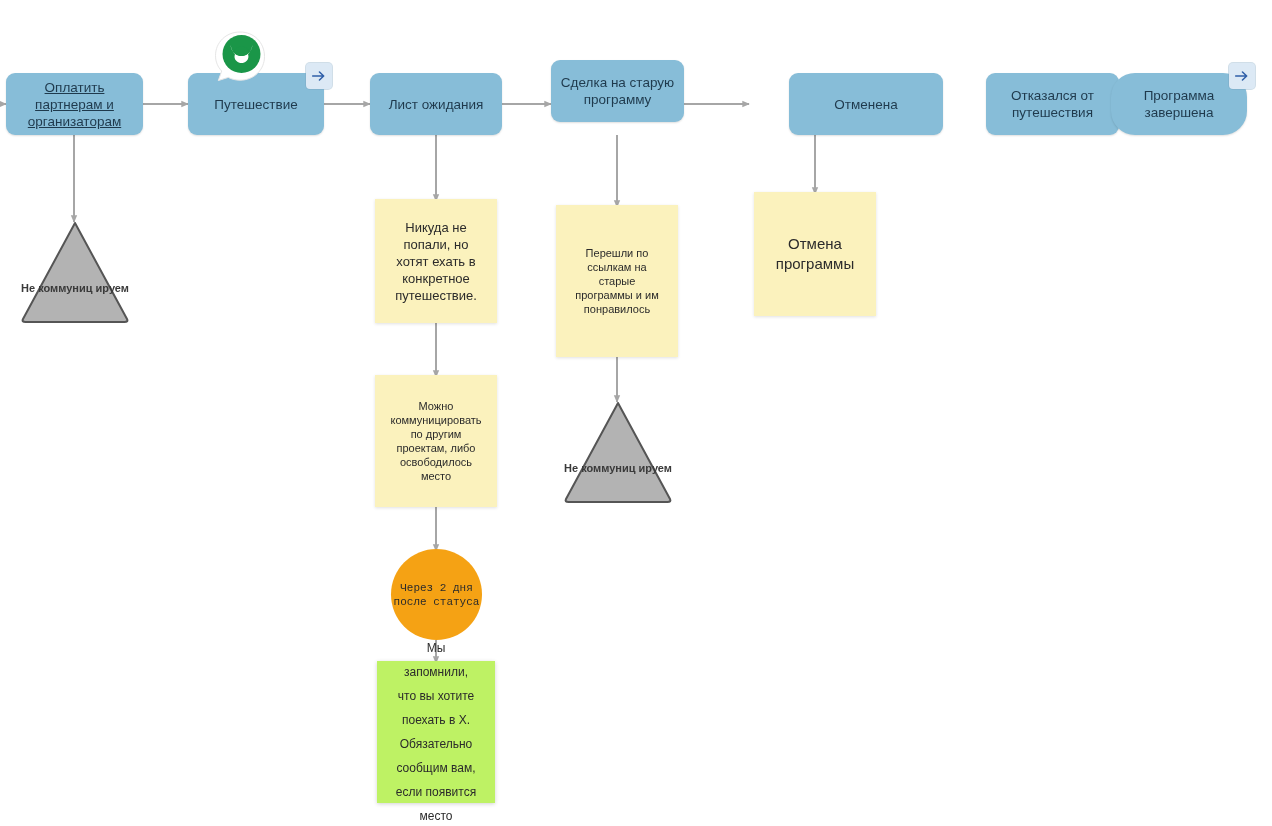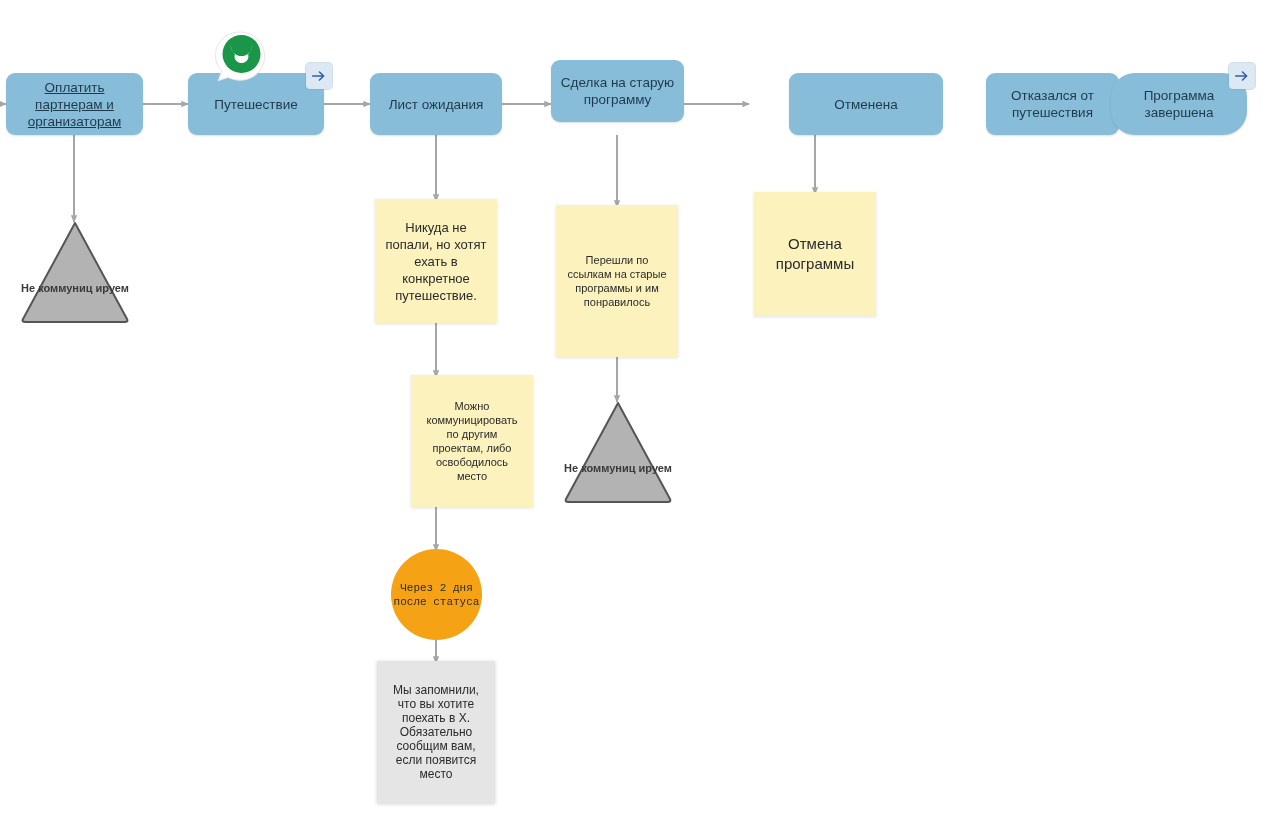--- a/index.html
+++ b/index.html
@@ -75,37 +75,37 @@
     top: -44px;
     z-index: 12;
   }
   .chat-badge svg { display: block; }
   
   .note {
     background: #fbf2bd;
     color: #2b2b2b;
     font-size: 11px;
     line-height: 14px;
-    padding: 8px 10px;
+    padding: 8px 17px;
     box-shadow: 0 1px 3px rgba(0,0,0,0.12);
     z-index: 4;
   }
   .note.big-text {
     font-size: 15px;
     line-height: 20px;
   }
   .note.mid-text {
     font-size: 13px;
     line-height: 17px;
   }
   .note.bright {
-    background: #e5e5e5;
+    background: #bef264;
     border-radius: 0;
     font-size: 12px;
-    line-height: 14px;
+    line-height: 24px;
     box-shadow: 0 1px 4px rgba(0,0,0,0.18);
   }
   
   .triangle-node {
     z-index: 4;
     font-weight: bold;
   }
   .triangle-node svg {
     position: absolute;
     left: 0;
@@ -221,21 +221,21 @@
   </div>
 
   <div class="node note" style="left:556px; top:205px; width:122px; height:152px;">
     <span class="label">Перешли по ссылкам на старые программы и им понравилось</span>
   </div>
 
   <div class="node note big-text" style="left:754px; top:192px; width:122px; height:124px;">
     <span class="label">Отмена программы</span>
   </div>
 
-  <div class="node note" style="left:375px; top:375px; width:122px; height:132px;margin-left:36px;">
+  <div class="node note" style="left:375px; top:375px; width:122px; height:132px;">
     <span class="label">Можно коммуницировать по другим проектам, либо освободилось место</span>
   </div>
 
   <div class="node note bright" style="left:377px; top:661px; width:118px; height:142px;">
     <span class="label">Мы запомнили, что вы хотите поехать в X. Обязательно сообщим вам, если появится место</span>
   </div>
 
   <div class="node triangle-node" style="left:20px; top:220px; width:110px; height:105px;">
     <svg viewBox="0 0 110 105" width="110" height="105">
       <path d="M55 3 L107 99 Q108.5 102 104.5 102 L5.5 102 Q1.5 102 3 99 Z" fill="#b3b3b3" stroke="#555555" stroke-width="2" stroke-linejoin="round"></path>

